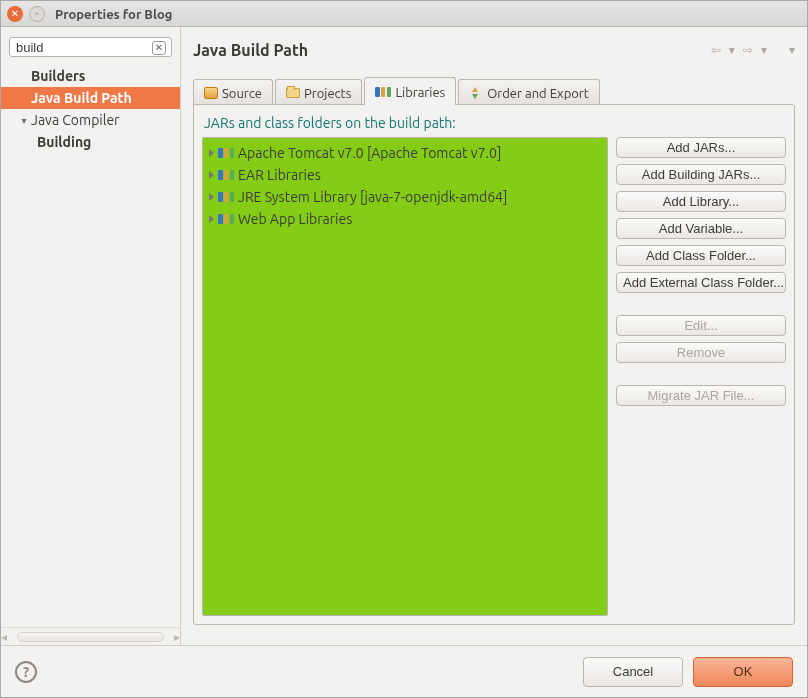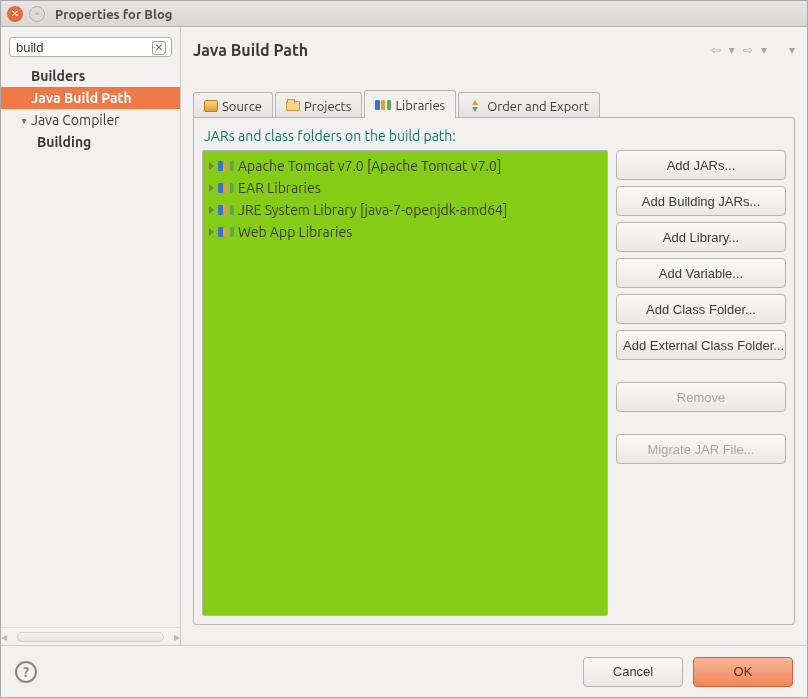--- a/index.html
+++ b/index.html
@@ -92,21 +92,21 @@
   .panel { flex:1; display:flex; flex-direction:column; padding:6px 12px 0 12px; min-width:0;}
   .panel-header {
     display:flex; align-items:center; justify-content:space-between;
     height:34px;
   }
   .panel-title { font-size:16px; font-weight:bold; color:#3c3b37; }
   .nav-arrows { display:flex; gap:8px; color:#a9a6a1; font-size:12px; align-items:center;}
   .nav-arrows span { cursor:default; }
 
   
-  .tab-area { margin-top:23px; display:flex; flex-direction:column; flex:1; min-height:0;}
+  .tab-area { margin-top:10px; display:flex; flex-direction:column; flex:1; min-height:0;}
   .tabstrip { display:flex; align-items:flex-end; height:28px; }
   .tab {
     display:flex; align-items:center; gap:4px;
     height:26px; padding:0 10px;
     border:1px solid #b9b6b1; border-bottom:none;
     border-radius:3px 3px 0 0;
     background:linear-gradient(#f4f2f0,#e4e1dd);
     margin-right:2px; font-size:13px;
     cursor:pointer;
   }
@@ -158,21 +158,21 @@
     white-space:nowrap;
   }
   .tri {
     display:inline-block; width:0;height:0;
     border-top:4px solid transparent; border-bottom:4px solid transparent;
     border-left:5px solid #7b7873;
   }
   .btn-col { width:170px; display:flex; flex-direction:column; gap:6px; }
   .btn-col .spacer { height:10px; }
   .btn {
-    height:30px; border:1px solid #b8b5b0; border-radius:4px;
+    height:21px; border:1px solid #b8b5b0; border-radius:4px;
     background:linear-gradient(#fbfaf9,#eae7e3);
     font-size:13px; color:#3c3b37; cursor:pointer;
     text-align:center;
     white-space:nowrap; overflow:hidden;
   }
   .btn:disabled { color:#a9a6a1; cursor:default; }
   .panel-gap { height:20px; }
 
   
   .bottom {
@@ -296,20 +296,21 @@
                 </div>
               </div>
             <div class="btn-col">
               <button class="btn">Add JARs...</button>
               <button class="btn">Add Building JARs...</button>
               <button class="btn">Add Library...</button>
               <button class="btn">Add Variable...</button>
               <button class="btn">Add Class Folder...</button>
               <button class="btn">Add External Class Folder...</button>
               <div class="spacer"></div>
+              <button class="btn" disabled="">Edit...</button>
               <button class="btn" disabled="">Remove</button>
               <div class="spacer"></div>
               <button class="btn" disabled="">Migrate JAR File...</button>
             </div>
           </div>
         </div>
       </div>
       <div class="panel-gap"></div>
     </div>
   </div>

